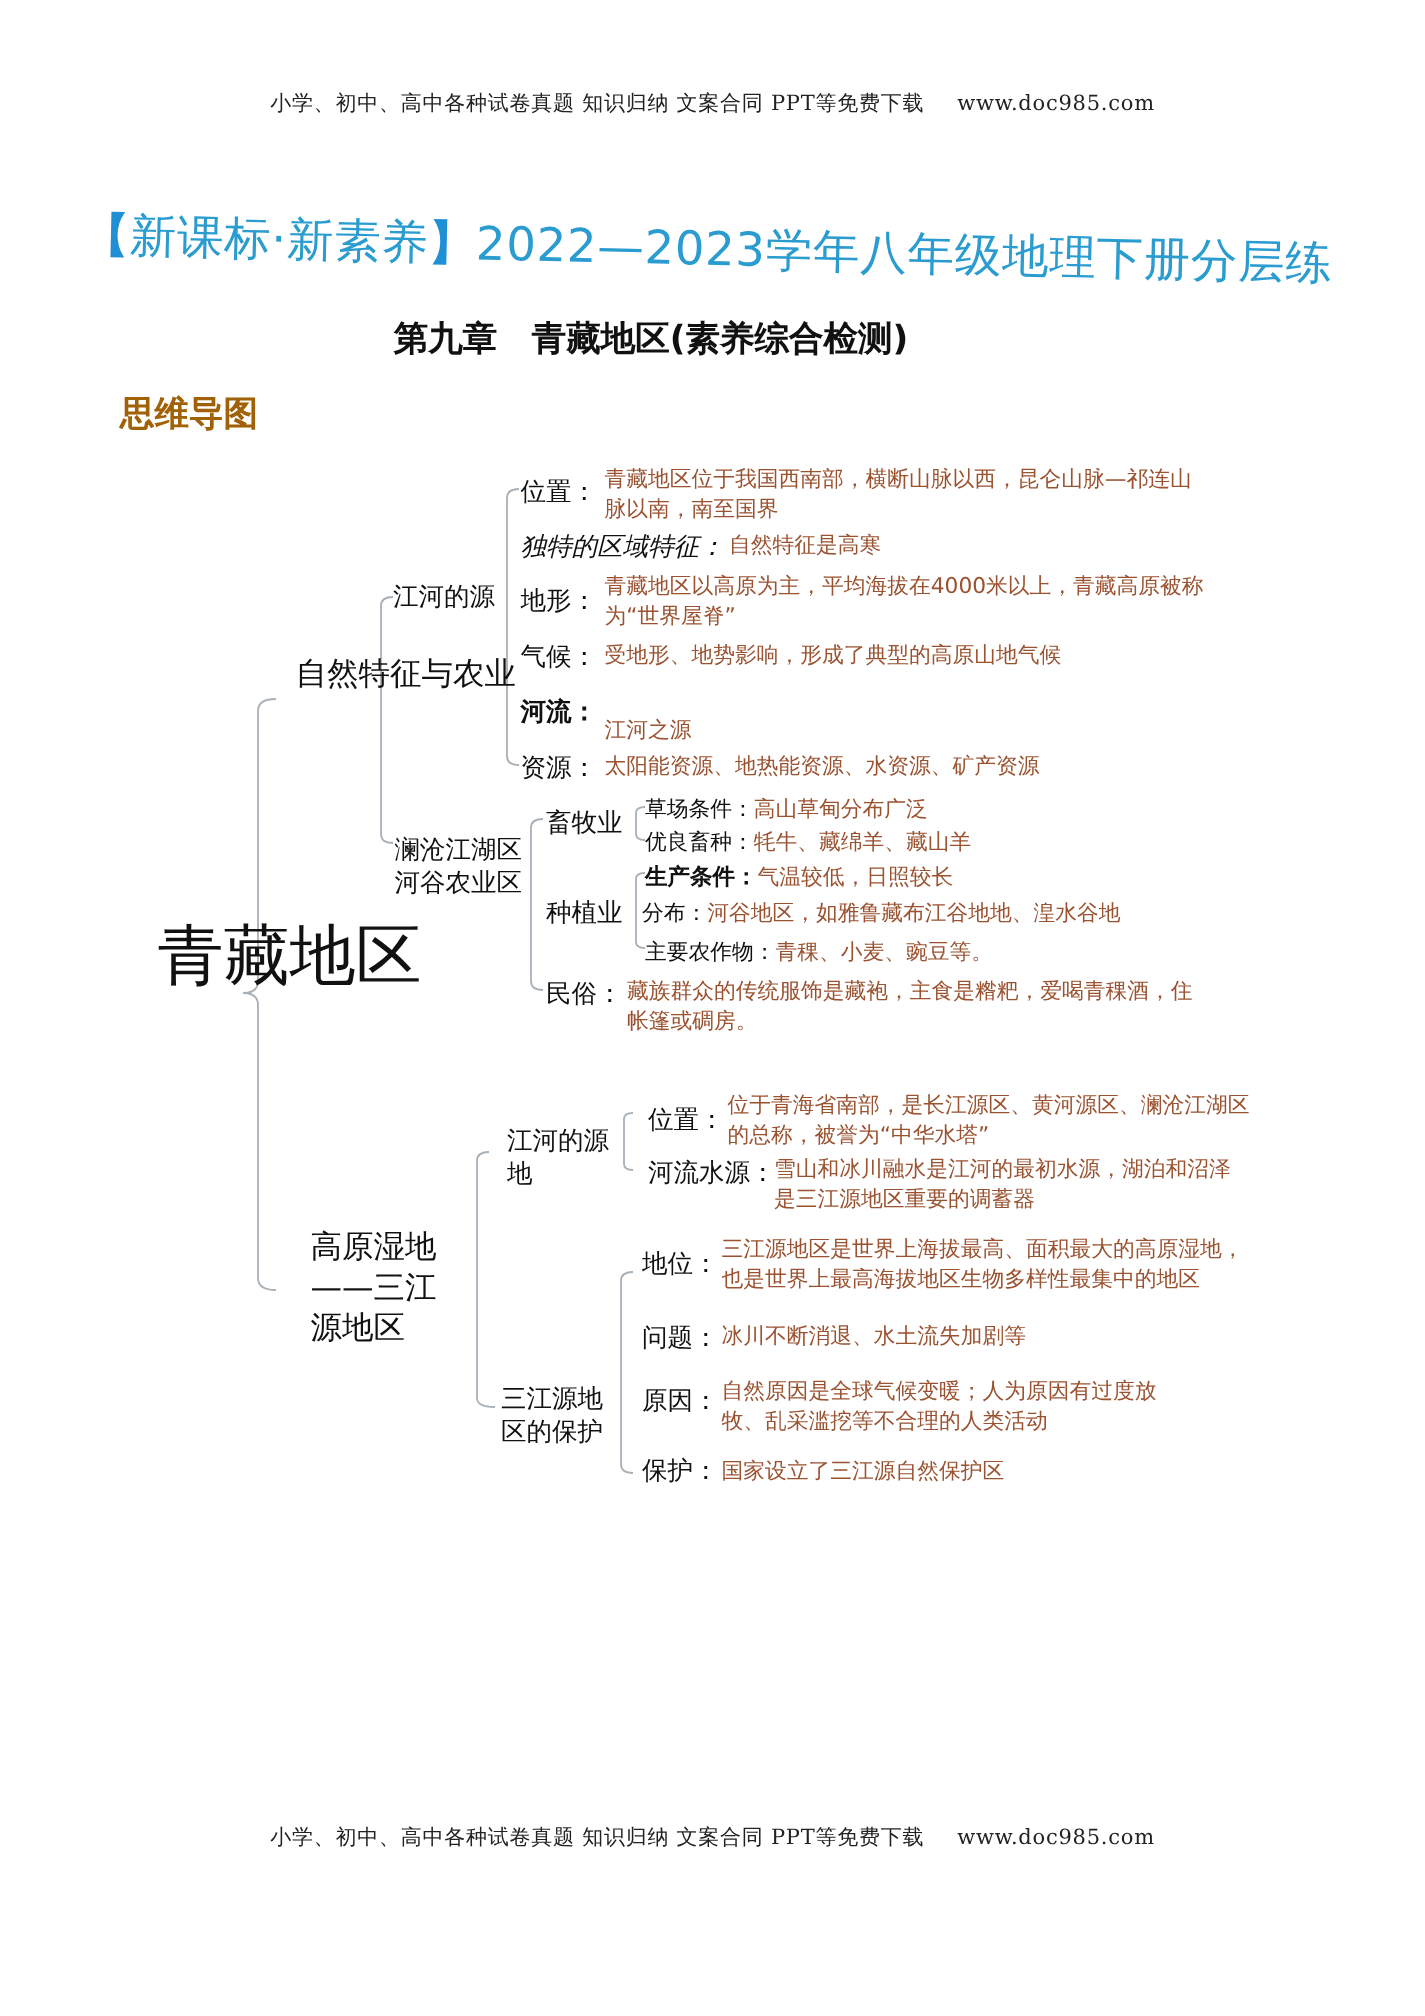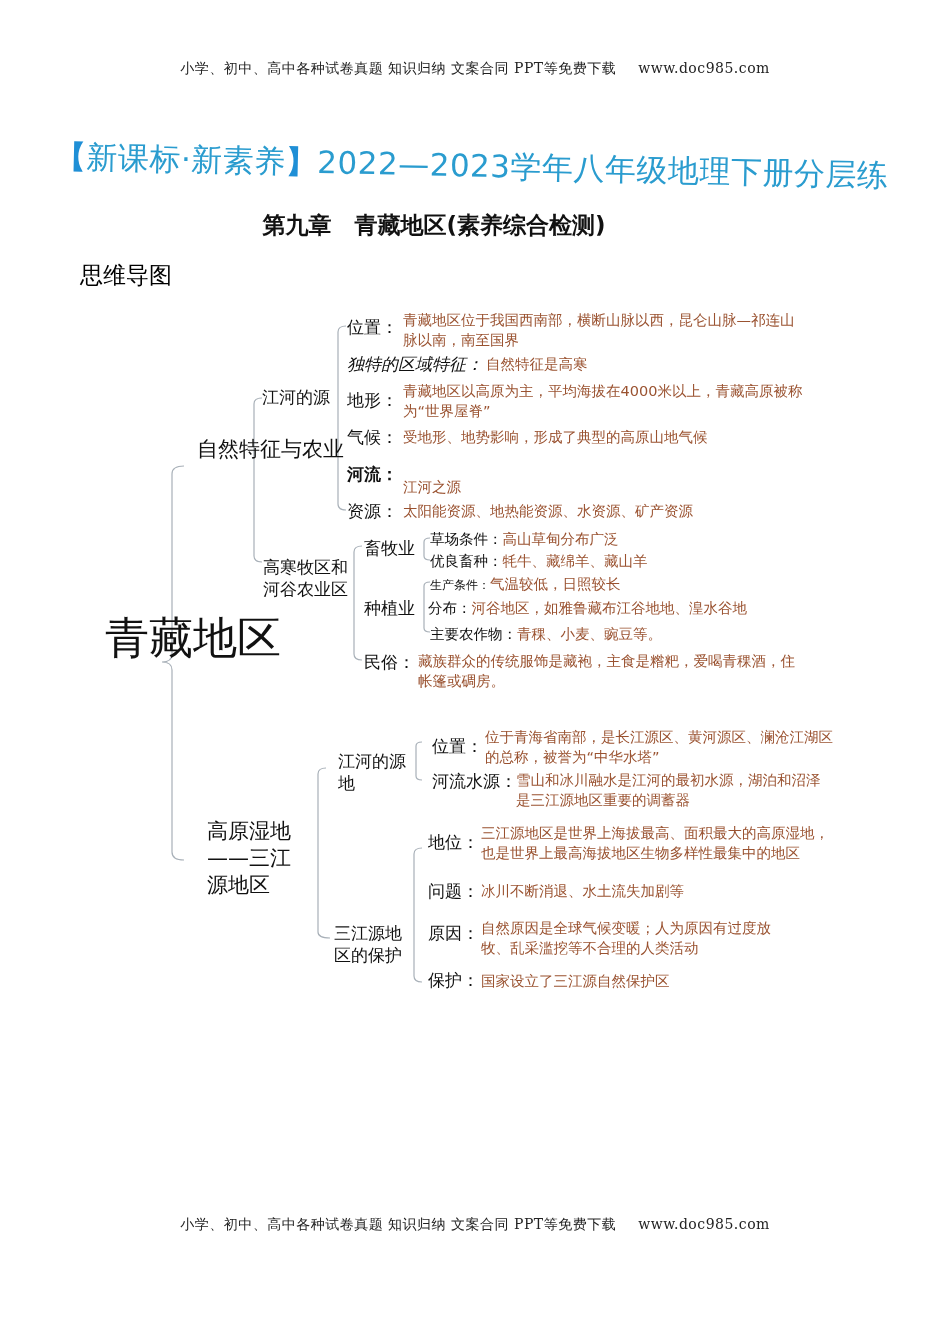--- a/index.html
+++ b/index.html
@@ -5,21 +5,21 @@
   html, body { margin: 0; padding: 0; background: #ffffff; }
   body { width: 950px; height: 1344px; position: relative; overflow: hidden;
          font-family: "DejaVu Sans", sans-serif; color: #111; }
   .abs { position: absolute; }
   .hf { font-family: "DejaVu Serif", serif; font-size: 14px; color: #222; white-space: nowrap; left: 0; width: 950px; text-align: center; letter-spacing: 0.5px; }
   .hf .url { margin-left: 22px; }
   .title { left: 55px; top: 136px; font-size: 31px; color: #2a9ccf; white-space: nowrap;
            transform: rotate(1.3deg); transform-origin: left center; font-family: "DejaVu Sans", sans-serif; letter-spacing: 0.5px; }
   .title .br { color: #1f8fd6; font-weight: bold; }
   .chapter { left: 0; width: 868px; text-align: center; top: 210px; font-size: 23px; font-weight: bold; color: #111; white-space: nowrap; }
-  .section { left: 80px; top: 260px; font-size: 23px; font-weight: normal; color: #000000; }
+  .section { left: 80px; top: 260px; font-size: 23px; font-weight: bold; color: #a16207; }
   .lbl { color: #111; white-space: nowrap; }
   .desc { color: #9a5230; white-space: nowrap; line-height: 20px; font-size: 14.5px; }
   .l1 { font-size: 17px; }
   .root { left: 100px; top: 605px; font-size: 44px; line-height: 66px; width: 60px; text-align: center; }
   .l2 { font-size: 21px; line-height: 27px; }
   svg.brackets { position: absolute; left: 0; top: 0; }
 </style>
 </head>
 <body>
 
@@ -92,35 +92,35 @@
 <div class="abs" style="left:347px;top:463px;">
   <span class="abs lbl l1" style="left:0;top:0;font-weight:bold;">河流：</span>
   <span class="abs desc" style="left:56px;top:1px;margin-top:13px;">江河之源</span>
 </div>
 <div class="abs" style="left:347px;top:500px;">
   <span class="abs lbl l1" style="left:0;top:0;">资源：</span>
   <span class="abs desc" style="left:56px;top:1px;">太阳能资源、地热能资源、水资源、矿产资源</span>
 </div>
 
 <div class="abs lbl l1" style="left:263px;top:556px;line-height:22px;">
-  <div>高寒牧区和</div>
+  <div>澜沧江湖区</div>
   <div>河谷农业区</div>
 </div>
 
 <div class="abs lbl l1" style="left:364px;top:537px;">畜牧业</div>
 <div class="abs" style="left:430px;top:529px;">
   <span class="lbl" style="font-size:14.5px;">草场条件：</span><span class="desc">高山草甸分布广泛</span>
 </div>
 <div class="abs" style="left:430px;top:551px;">
   <span class="lbl" style="font-size:14.5px;">优良畜种：</span><span class="desc">牦牛、藏绵羊、藏山羊</span>
 </div>
 
 <div class="abs lbl l1" style="left:364px;top:597px;">种植业</div>
 <div class="abs" style="left:430px;top:574px;">
-  <span class="lbl" style="font-size:12px;">生产条件：</span><span class="desc">气温较低，日照较长</span>
+  <span class="lbl" style="font-size:15px;font-weight:bold;">生产条件：</span><span class="desc">气温较低，日照较长</span>
 </div>
 <div class="abs" style="left:428px;top:598px;">
   <span class="lbl" style="font-size:14.5px;">分布：</span><span class="desc">河谷地区，如雅鲁藏布江谷地地、湟水谷地</span>
 </div>
 <div class="abs" style="left:430px;top:624px;">
   <span class="lbl" style="font-size:14.5px;">主要农作物：</span><span class="desc">青稞、小麦、豌豆等。</span>
 </div>
 
 <div class="abs" style="left:364px;top:651px;">
   <span class="abs lbl l1" style="left:0;top:0;">民俗：</span>

